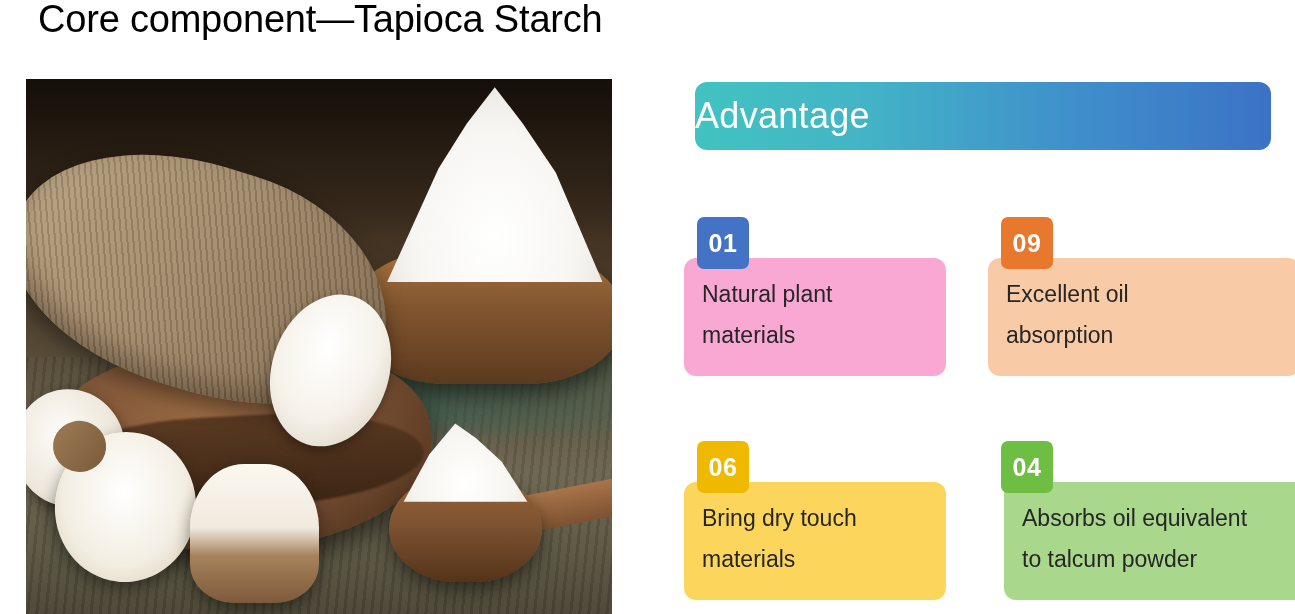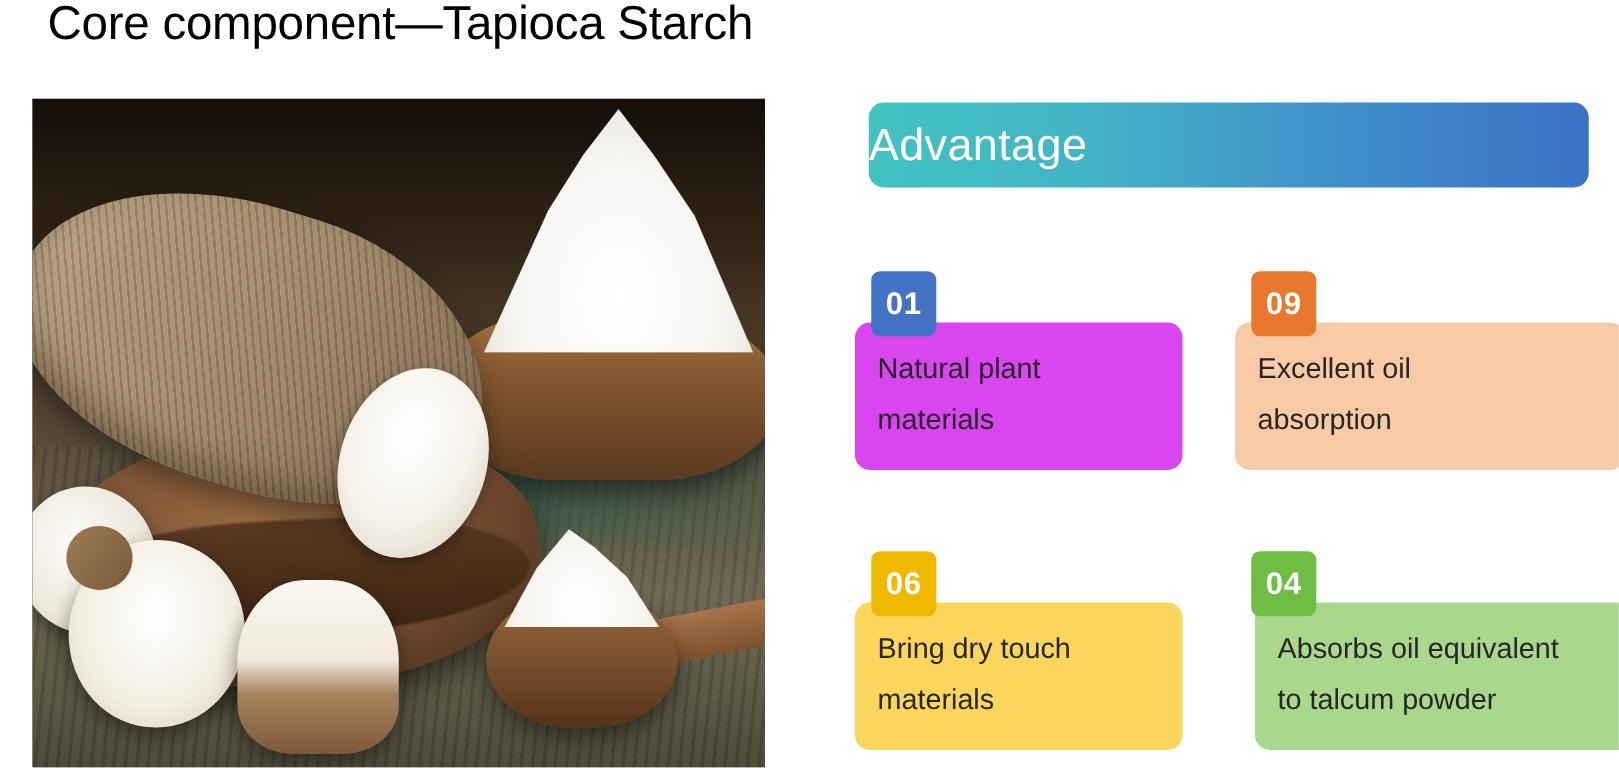--- a/index.html
+++ b/index.html
@@ -328,21 +328,21 @@
 </div>
 
 <div class="advantage-banner">
   <span class="advantage-label">Advantage</span>
 </div>
 
 <div class="cards">
 
   <div class="card card-c1">
     <div class="card-badge" style="background:#4472c4">01</div>
-    <div class="card-body" style="background:#d946ef">
+    <div class="card-body" style="background:#f9a8d4">
       <div class="card-text">Natural plant
 materials</div>
     </div>
   </div>
 
   <div class="card card-c2">
     <div class="card-badge" style="background:#e8782d">09</div>
     <div class="card-body" style="background:#f8cba6">
       <div class="card-text">Excellent oil
 absorption</div>

